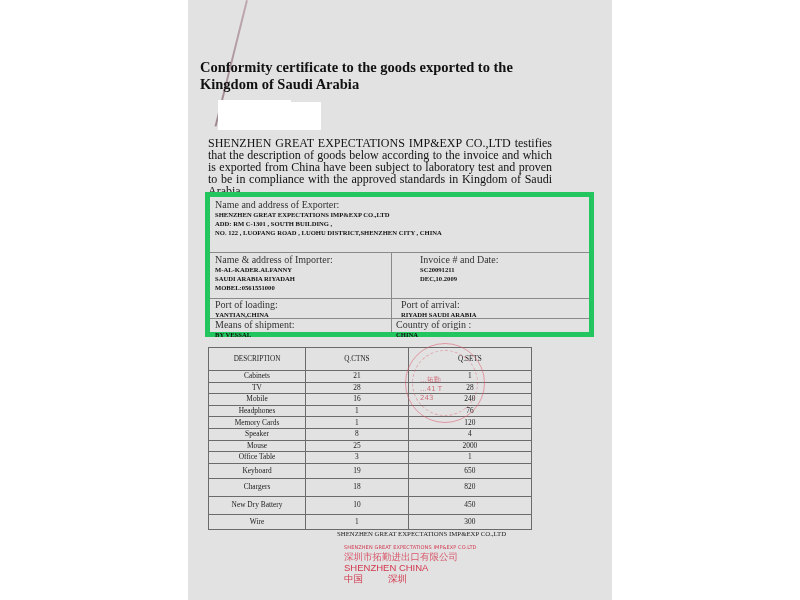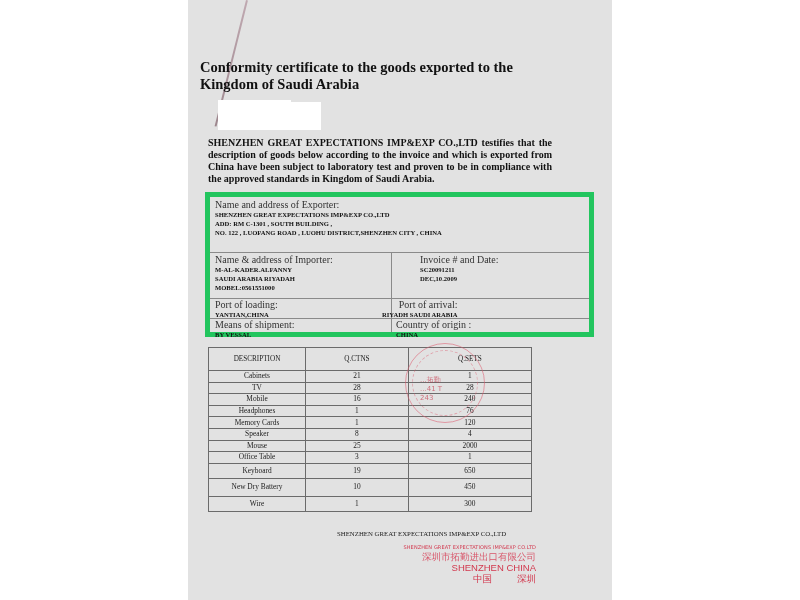--- a/index.html
+++ b/index.html
@@ -22,21 +22,21 @@
     text-align: left; font-weight: bold; font-size: 14.5px; line-height: 17px;
   }
   .redaction {
     position: absolute; left: 218px; top: 102px; width: 103px; height: 28px; background: #ffffff;
   }
   .redaction::before {
     content: ""; position: absolute; left: 0; top: -2px; width: 73px; height: 2px; background: #fff;
   }
   .intro {
     position: absolute; left: 208px; top: 137px; width: 344px;
-    font-size: 10px; font-weight: bold; line-height: 12px; text-align: justify; text-align-last: left;
+    font-size: 12px; font-weight: normal; line-height: 12px; text-align: justify; text-align-last: left;
   }
   .info {
     position: absolute; left: 205px; top: 192px; width: 389px; height: 145px;
     border: 5px solid #22c55e; box-sizing: border-box;
   }
   .info .row { position: absolute; left: 0; right: 0; border-top: 1px solid #8a8a8a; }
   .info .vline { position: absolute; left: 181px; top: 55px; bottom: 0; width: 1px; background: #8a8a8a; }
   .cell { position: absolute; padding: 1px 3px; }
   .lbl { font-size: 10px; color: #333; line-height: 11px; }
   .val { font-size: 6.6px; font-weight: bold; line-height: 9px; color: #111; }
@@ -63,21 +63,21 @@
     border: 1px dashed rgba(220,90,110,0.45); border-radius: 50%;
   }
   .stamp-inner {
     position: absolute; left: 420px; top: 376px; font-size: 7px; color: rgba(200,60,80,0.7);
     line-height: 9px; font-family: "DejaVu Sans", sans-serif;
   }
   .signer {
     position: absolute; left: 337px; top: 530px; font-size: 6.8px; color: #222;
     font-family: "Liberation Serif", serif;
   }
-  .seal { position: absolute; left: 376px; top: 544px; width: 160px; text-align: right; color: #d2384e; }
+  .seal { position: absolute; left: 344px; top: 544px; width: 160px; text-align: left; color: #d2384e; }
   .seal .s1 { font-size: 5px; letter-spacing: 0.1px; line-height: 7px; font-family: "DejaVu Sans", sans-serif; }
   .seal .s2 { font-size: 9.5px; line-height: 11px; font-family: "DejaVu Sans", sans-serif; color: #d8566a; }
   .seal .s3 { font-size: 9.5px; line-height: 11px; font-family: "Liberation Sans", sans-serif; }
   .seal .s4 { font-size: 9.5px; line-height: 11px; font-family: "DejaVu Sans", sans-serif; word-spacing: 22px; }
 </style>
 </head>
 <body>
 
 <div class="page"></div>
 <div class="fold-line"></div>
@@ -113,21 +113,21 @@
     <div class="val">SC20091211</div>
     <div class="val">DEC,10.2009</div>
   </div>
 
   <div class="row" style="top:101px;"></div>
 
   <div class="cell" style="left:2px; top:101px;">
     <div class="lbl">Port of loading:</div>
     <div class="val">YANTIAN,CHINA</div>
   </div>
-  <div class="cell" style="left:169px; top:101px;text-align:right;">
+  <div class="cell" style="left:188px; top:101px;">
     <div class="lbl">Port of arrival:</div>
     <div class="val">RIYADH SAUDI ARABIA</div>
   </div>
 
   <div class="row" style="top:121px;"></div>
 
   <div class="cell" style="left:2px; top:121px;">
     <div class="lbl">Means of shipment:</div>
     <div class="val">BY VESSAL</div>
   </div>
@@ -185,20 +185,25 @@
         <td>Office Table</td>
         <td>3</td>
         <td>1</td>
       </tr>
       <tr>
         <td class="tall">Keyboard</td>
         <td class="tall">19</td>
         <td class="tall">650</td>
       </tr>
       <tr>
+        <td class="tall2">Chargers</td>
+        <td class="tall2">18</td>
+        <td class="tall2">820</td>
+      </tr>
+      <tr>
         <td class="tall2">New Dry Battery</td>
         <td class="tall2">10</td>
         <td class="tall2">450</td>
       </tr>
       <tr>
         <td class="tall">Wire</td>
         <td class="tall">1</td>
         <td class="tall">300</td>
       </tr>
     </tbody>

